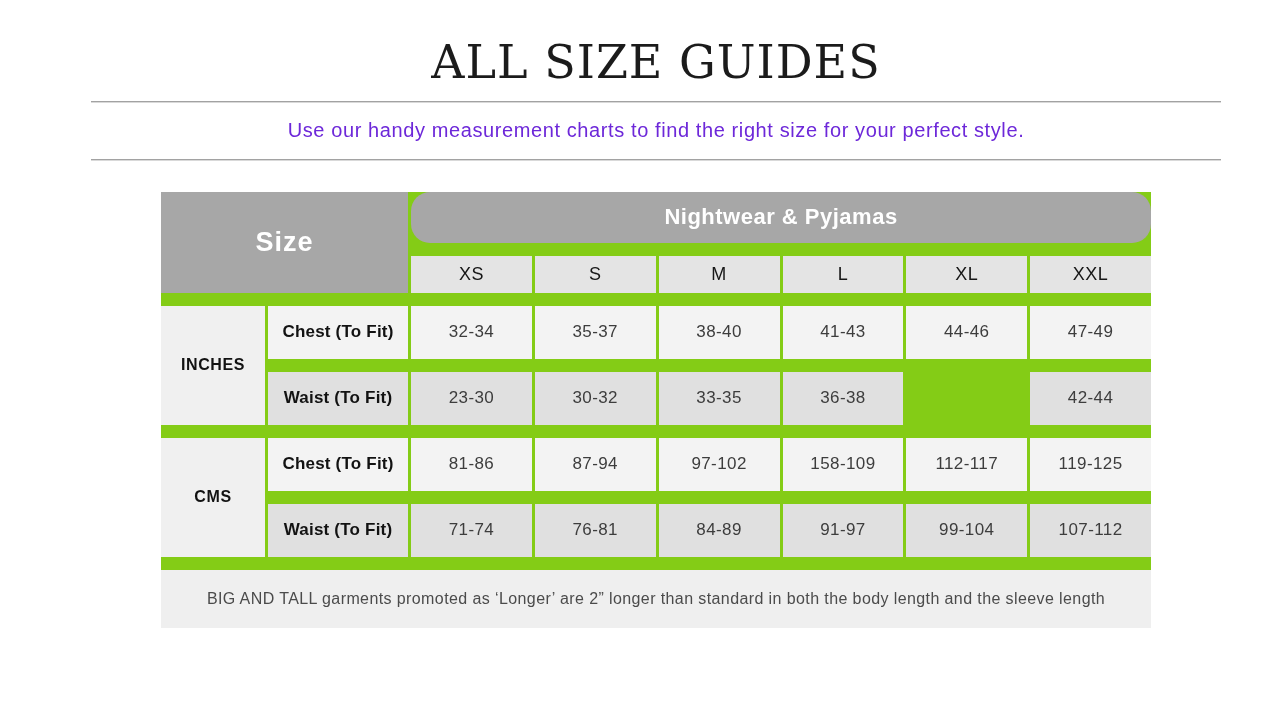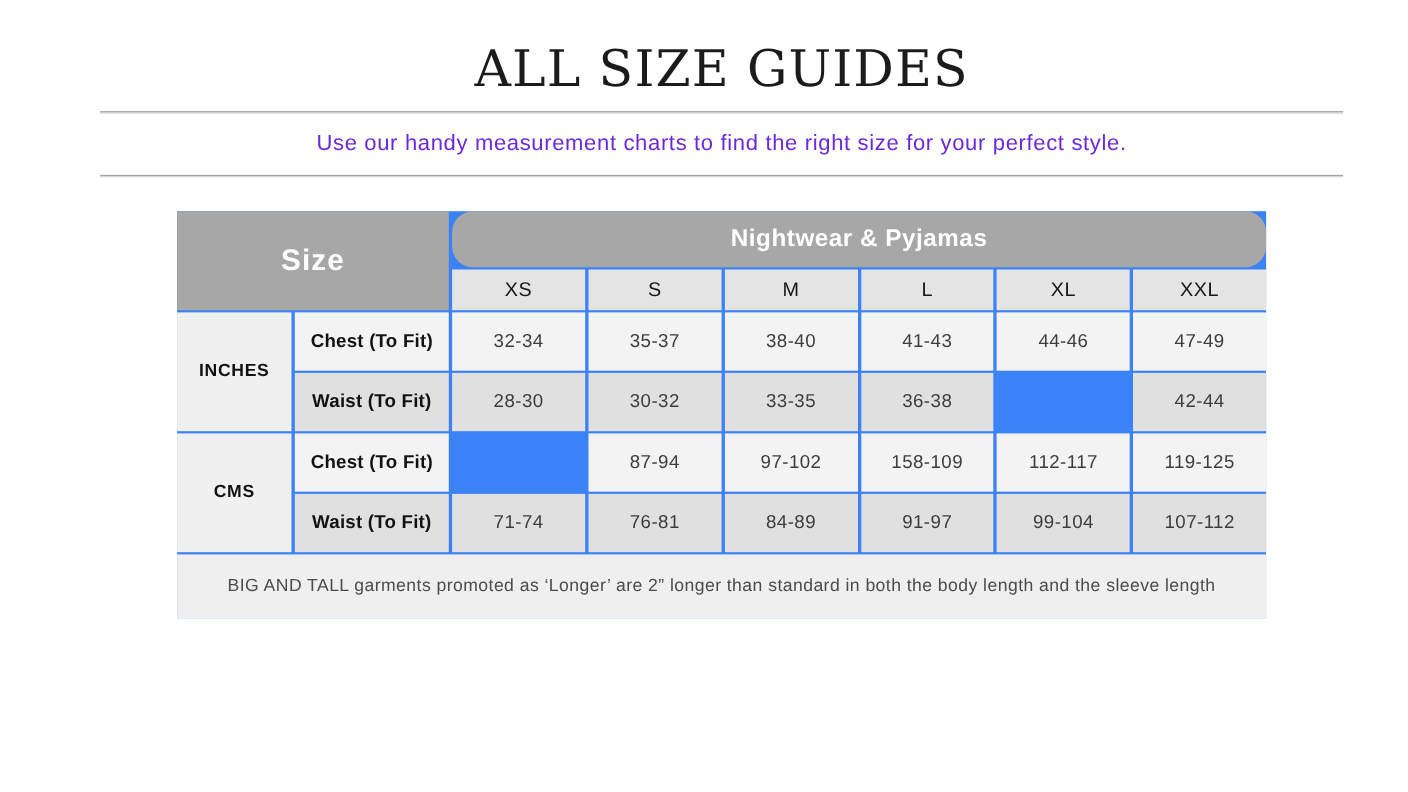--- a/index.html
+++ b/index.html
@@ -37,22 +37,22 @@
     padding: 16px 0 17px;
   }
 
   
   .size-table {
     display: grid;
     width: 990px;
     margin: 31px auto 0;
     grid-template-columns: 104px 140px repeat(6, 1fr);
     grid-template-rows: 51px 37px 53px 53px 53px 53px 58px;
-    gap: 2px 3px;
-    background: #3b82f6;
+    gap: 13px 3px;
+    background: #84cc16;
   }
   .cell {
     display: flex;
     align-items: center;
     justify-content: center;
     text-align: center;
   }
   .head-cell {
     background: var(--header-gray, #a7a7a7);
     color: #ffffff;
@@ -123,29 +123,30 @@
 
     <div class="cell row-label-cell row-light" style="grid-area:3/2">Chest (To Fit)</div>
     <div class="cell value-cell row-light" style="grid-area:3/3">32-34</div>
     <div class="cell value-cell row-light" style="grid-area:3/4">35-37</div>
     <div class="cell value-cell row-light" style="grid-area:3/5">38-40</div>
     <div class="cell value-cell row-light" style="grid-area:3/6">41-43</div>
     <div class="cell value-cell row-light" style="grid-area:3/7">44-46</div>
     <div class="cell value-cell row-light" style="grid-area:3/8">47-49</div>
 
     <div class="cell row-label-cell row-dark" style="grid-area:4/2">Waist (To Fit)</div>
-    <div class="cell value-cell row-dark" style="grid-area:4/3">28-30</div>
+    <div class="cell value-cell row-dark" style="grid-area:4/3">23-30</div>
     <div class="cell value-cell row-dark" style="grid-area:4/4">30-32</div>
     <div class="cell value-cell row-dark" style="grid-area:4/5">33-35</div>
     <div class="cell value-cell row-dark" style="grid-area:4/6">36-38</div>
     <div class="cell value-cell row-dark" style="grid-area:4/8">42-44</div>
 
     <div class="cell unit-cell" style="grid-area:5/1/7/2">CMS</div>
 
     <div class="cell row-label-cell row-light" style="grid-area:5/2">Chest (To Fit)</div>
+    <div class="cell value-cell row-light" style="grid-area:5/3">81-86</div>
     <div class="cell value-cell row-light" style="grid-area:5/4">87-94</div>
     <div class="cell value-cell row-light" style="grid-area:5/5">97-102</div>
     <div class="cell value-cell row-light" style="grid-area:5/6">158-109</div>
     <div class="cell value-cell row-light" style="grid-area:5/7">112-117</div>
     <div class="cell value-cell row-light" style="grid-area:5/8">119-125</div>
 
     <div class="cell row-label-cell row-dark" style="grid-area:6/2">Waist (To Fit)</div>
     <div class="cell value-cell row-dark" style="grid-area:6/3">71-74</div>
     <div class="cell value-cell row-dark" style="grid-area:6/4">76-81</div>
     <div class="cell value-cell row-dark" style="grid-area:6/5">84-89</div>

